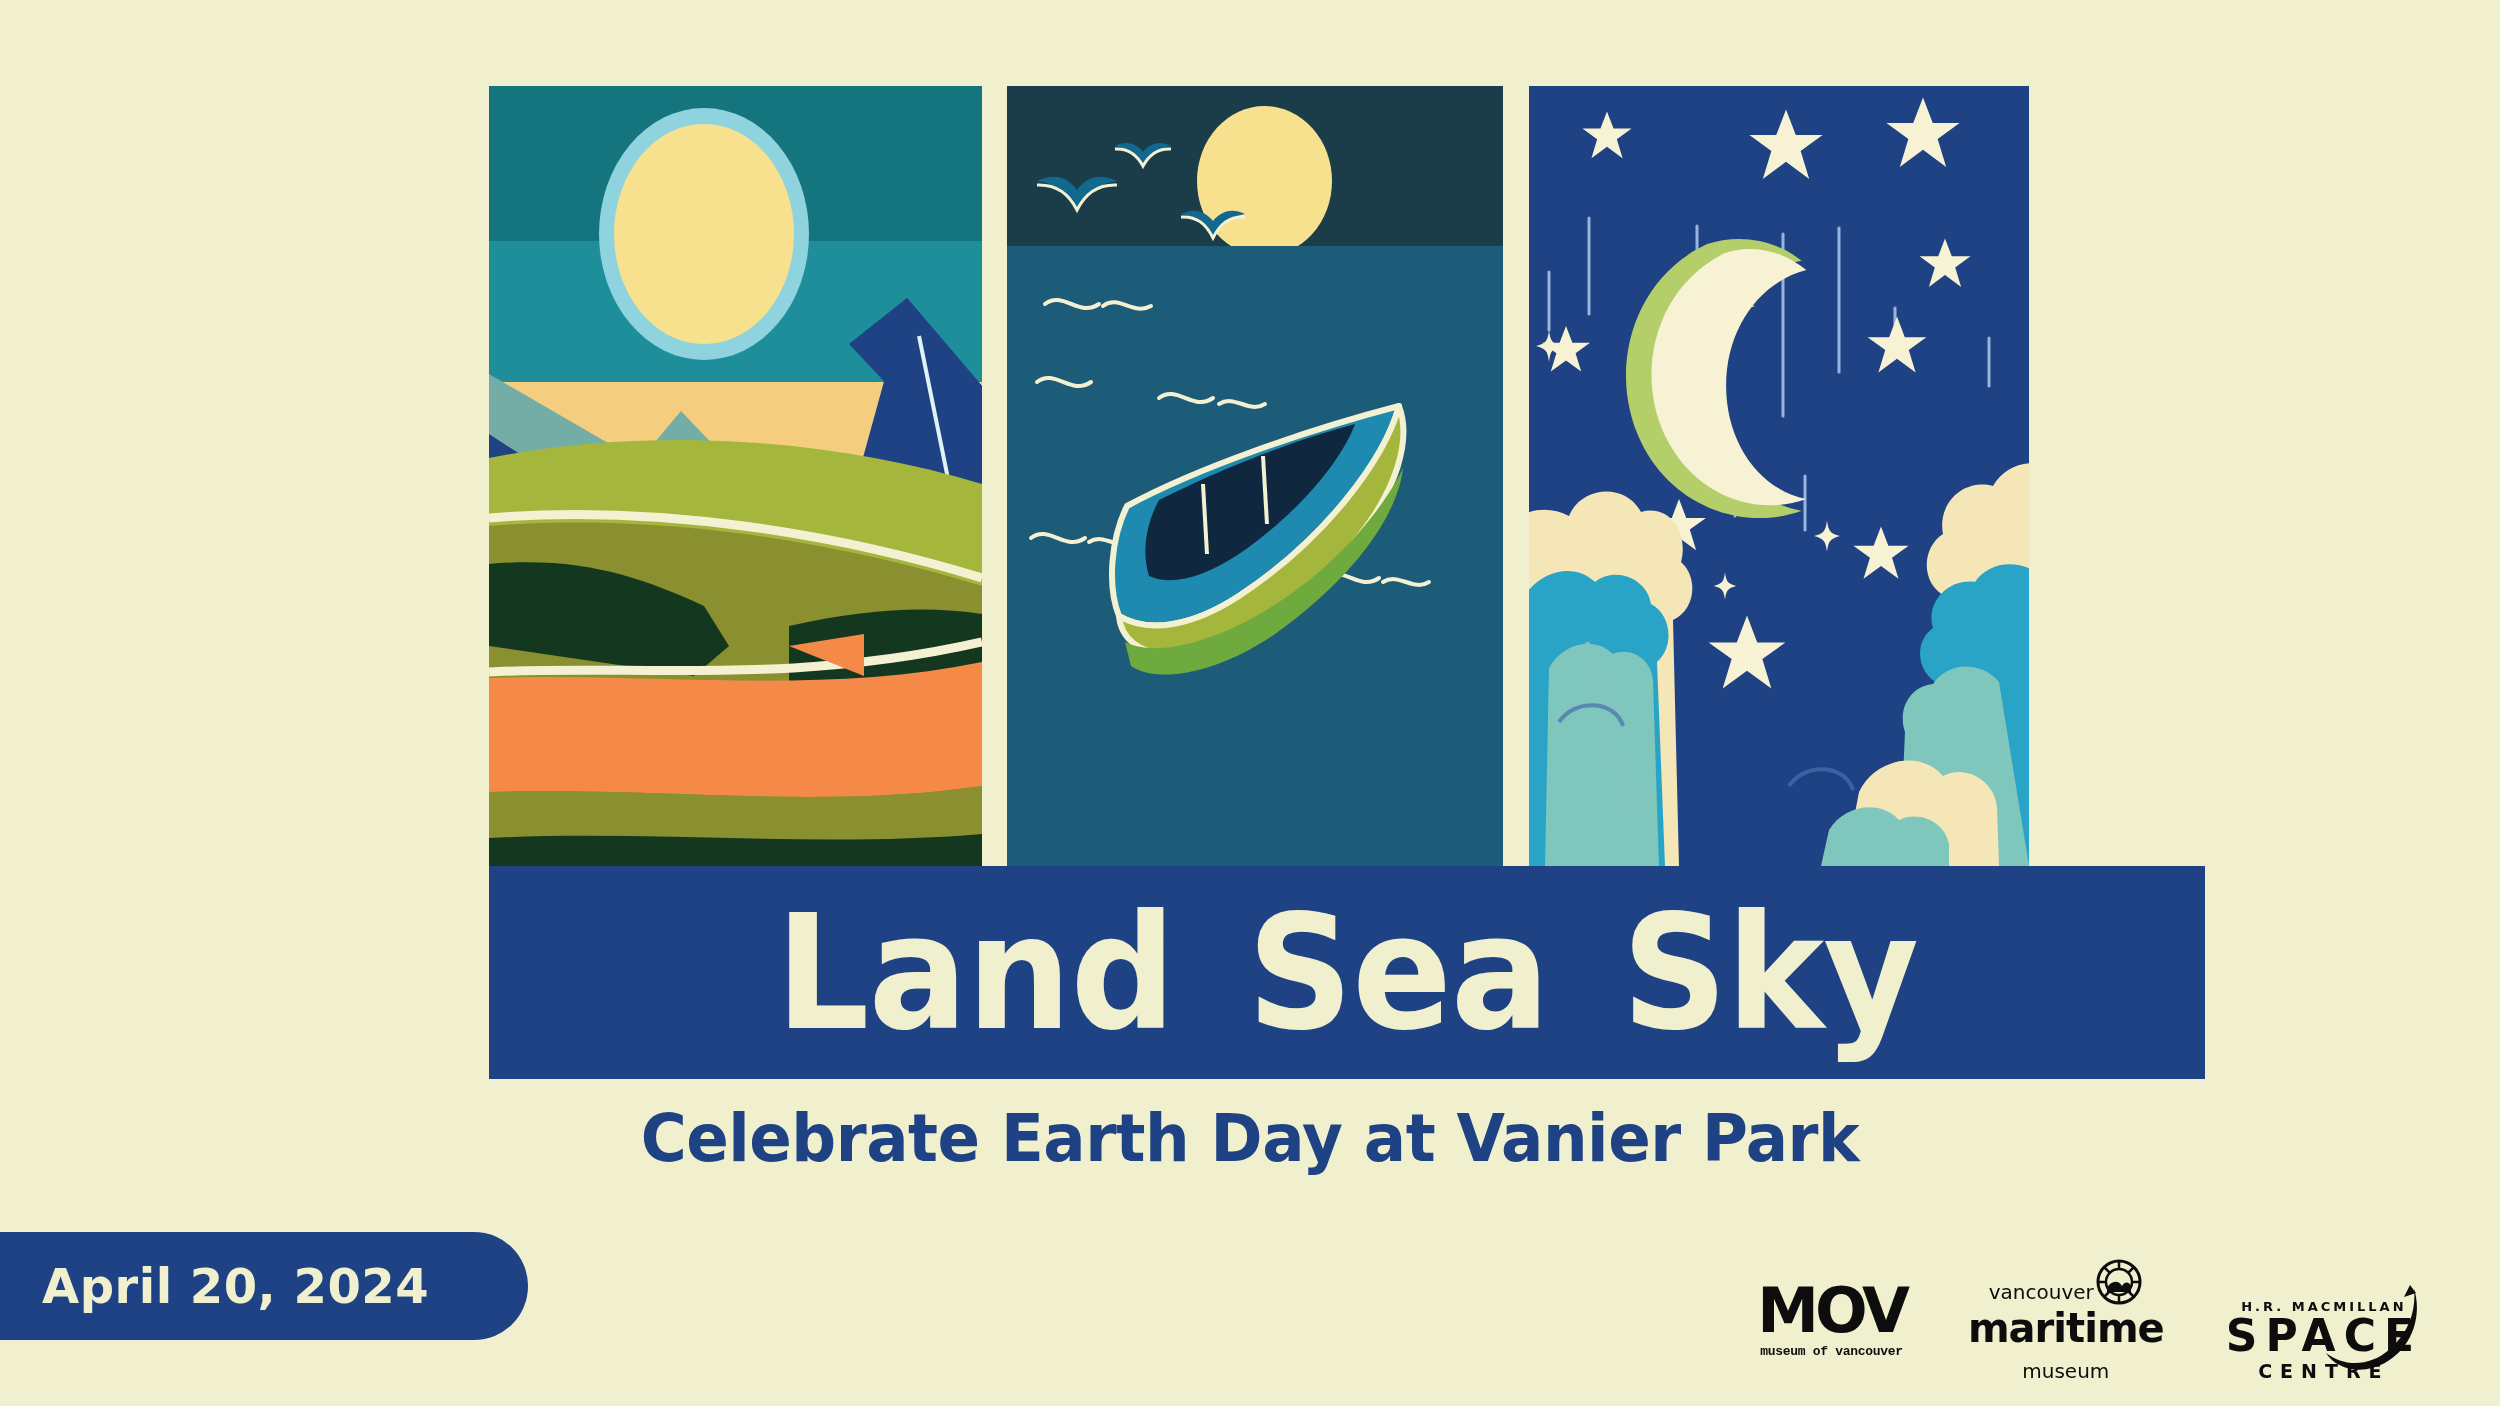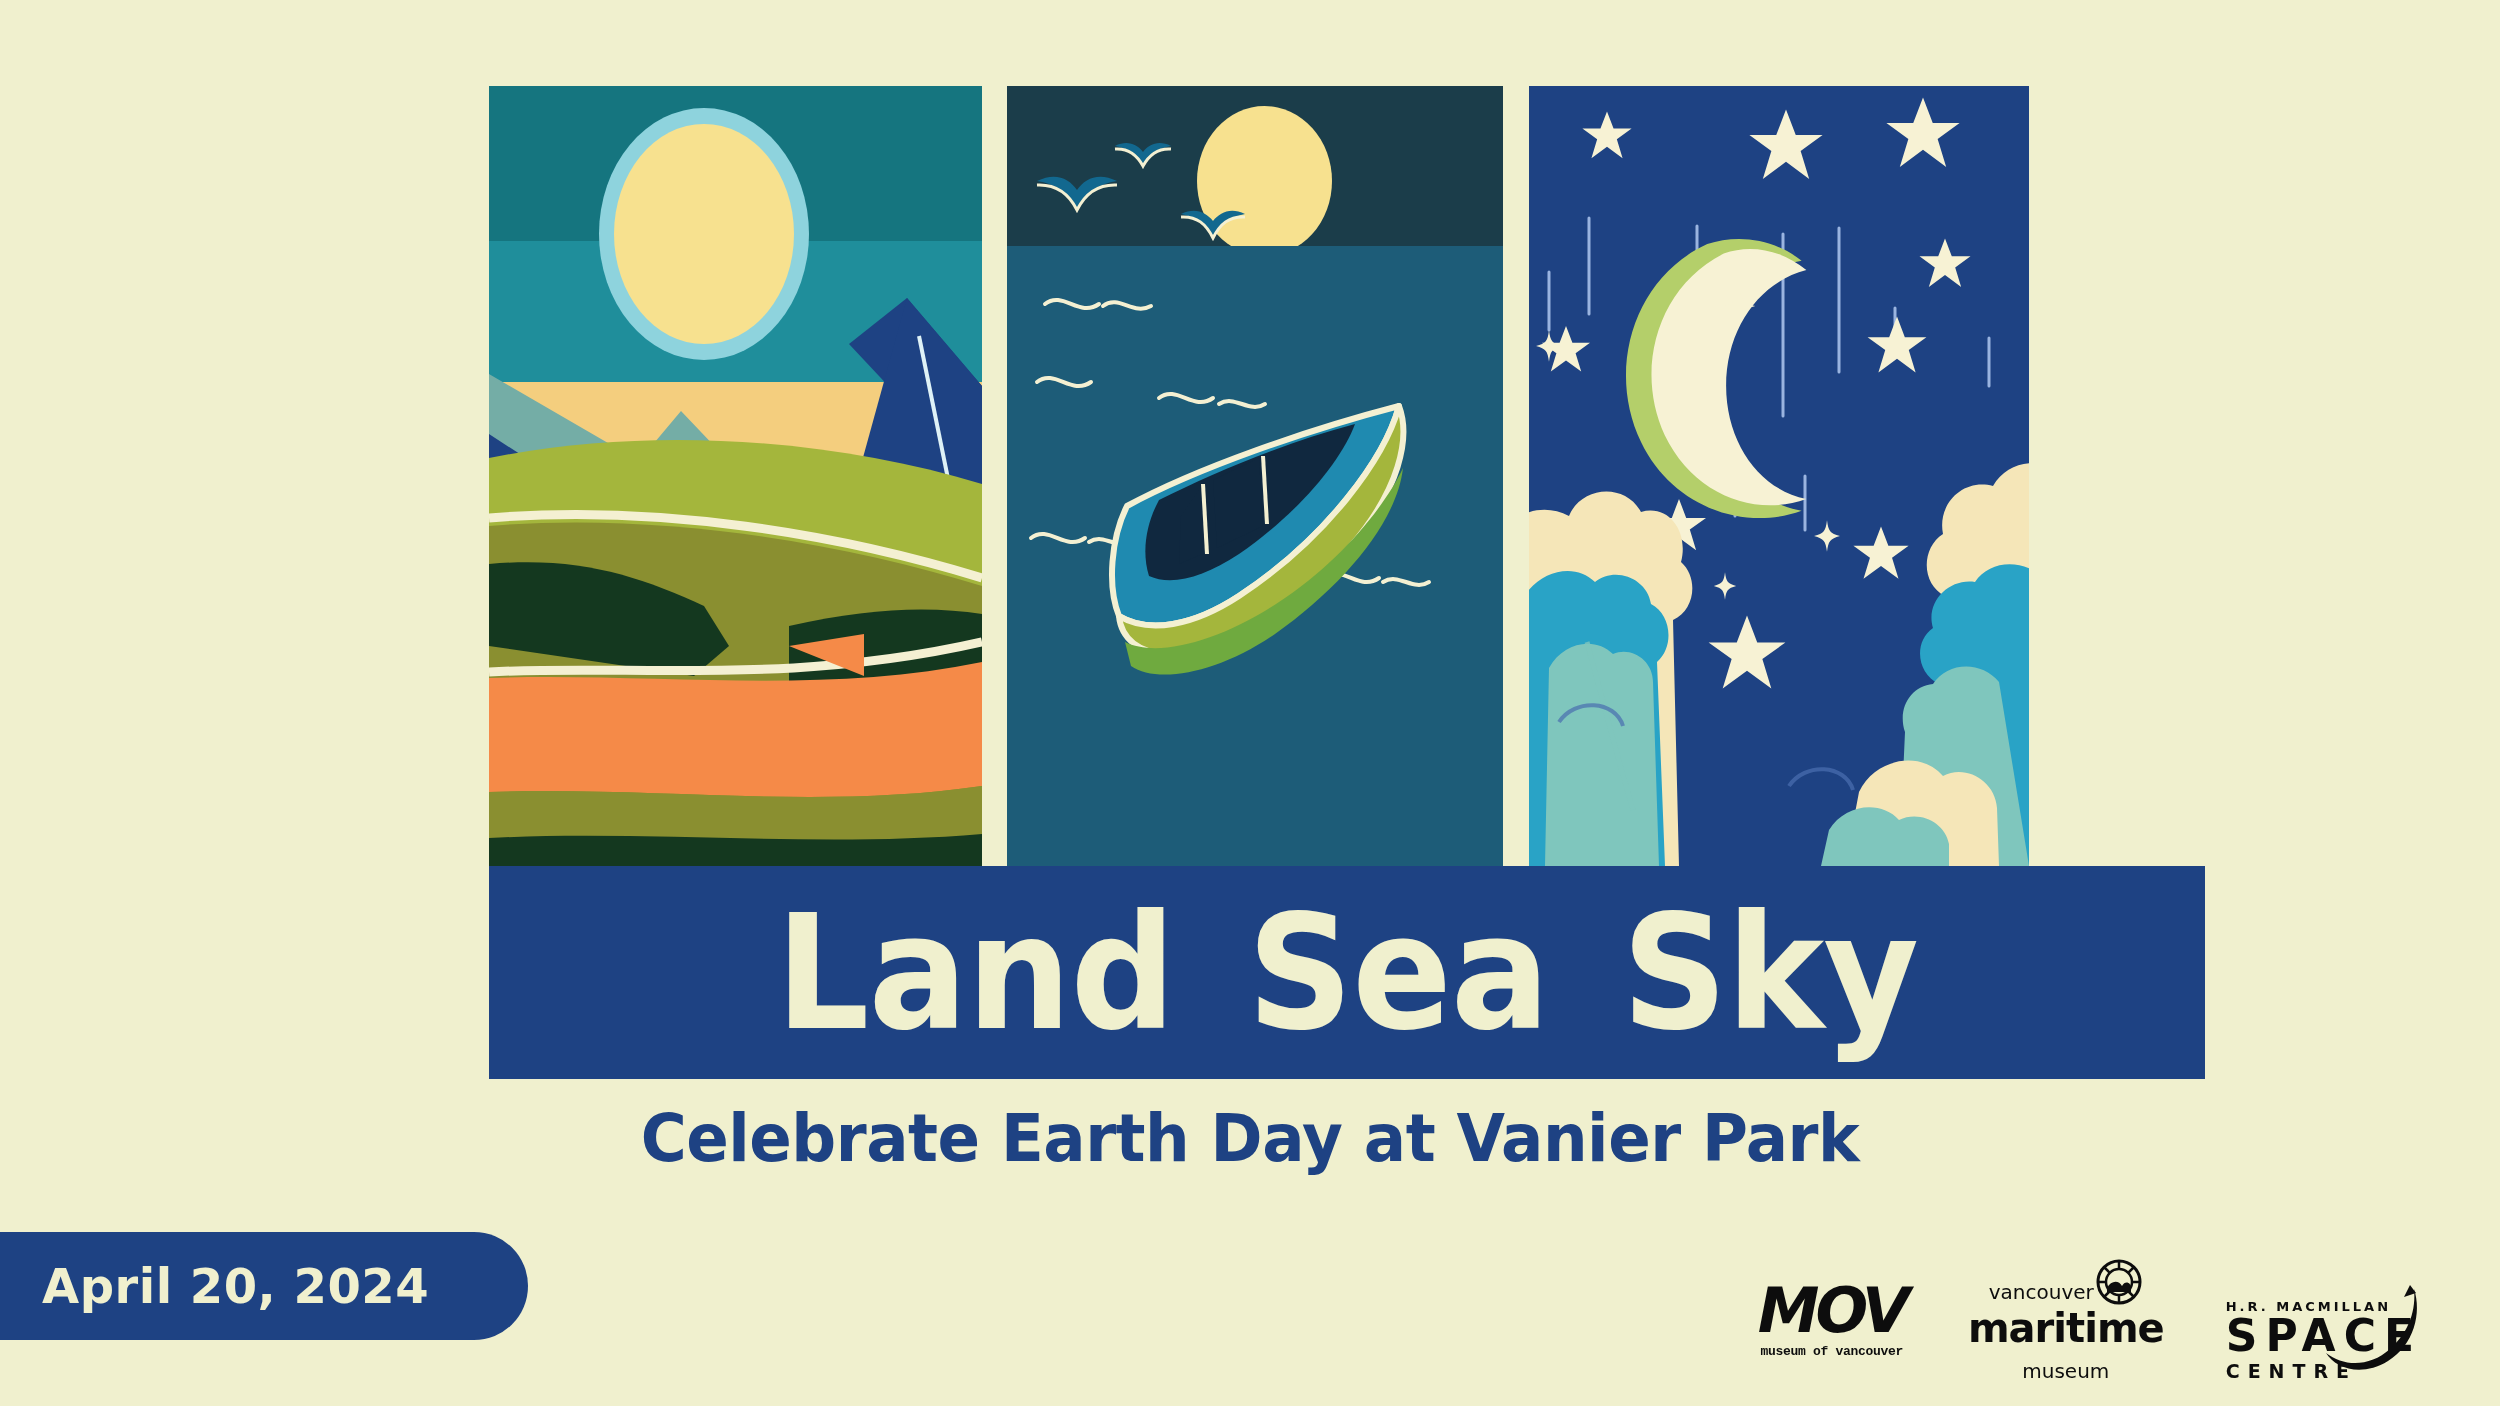--- a/index.html
+++ b/index.html
@@ -95,21 +95,20 @@
   #logo-row {
     position:absolute; right:78px; top:1258px;
     display:flex; align-items:center; gap:62px;
   }
   .logo { display:flex; flex-direction:column; align-items:center; color:#0d0d0d; }
 
   
   #logo-mov .mov-mark {
     font-size:62px; font-weight:700; letter-spacing:-4px;
     font-family:"DejaVu Sans", sans-serif; line-height:0.95;
-    font-style:italic;
   }
   #logo-mov .mov-sub {
     font-size:13px; font-weight:700; letter-spacing:-0.3px;
     font-family:Liberation Mono, monospace; margin-top:3px;
   }
 
   
   #logo-maritime { align-items:center; }
   #logo-maritime .vmm-row { display:flex; align-items:flex-end; gap:1px; }
   #logo-maritime .vmm-small {
@@ -118,21 +117,21 @@
   #logo-maritime .vmm-wheel { margin-bottom:2px; }
   #logo-maritime .vmm-big {
     font-size:40px; font-weight:700; letter-spacing:-1px;
     font-family:"DejaVu Sans", sans-serif; line-height:1;
   }
   #logo-maritime .vmm-museum {
     font-size:20px; font-family:"DejaVu Sans", sans-serif; margin-top:11px;
   }
 
   
-  #logo-space { align-items:flex-start; position:relative;margin-top:40px; }
+  #logo-space { align-items:center; position:relative;margin-top:40px; }
   #logo-space .sp-hr {
     font-size:13px; letter-spacing:3px; font-weight:700;
     font-family:"DejaVu Sans", sans-serif;
   }
   #logo-space .sp-space {
     font-size:44px; font-weight:700; letter-spacing:8px;
     font-family:"DejaVu Sans", sans-serif; line-height:1;
   }
   #logo-space .sp-centre {
     font-size:19px; font-weight:700; letter-spacing:8px;

